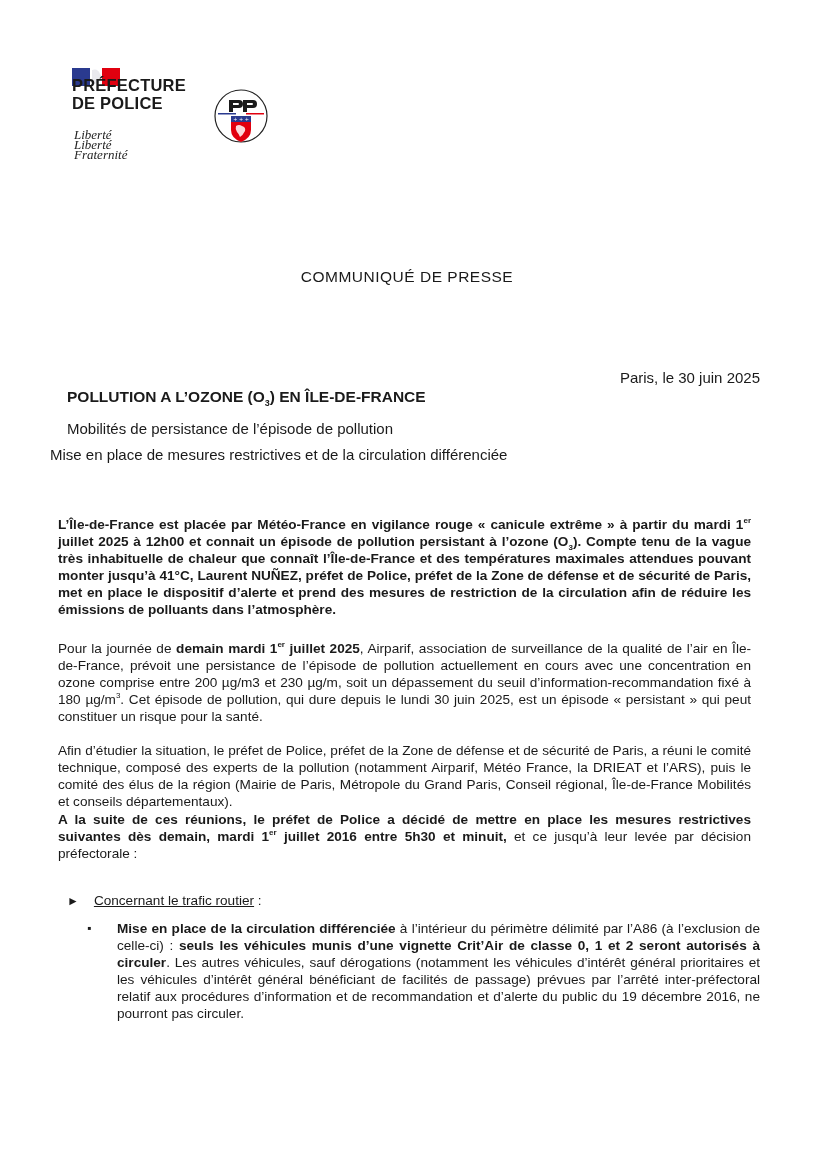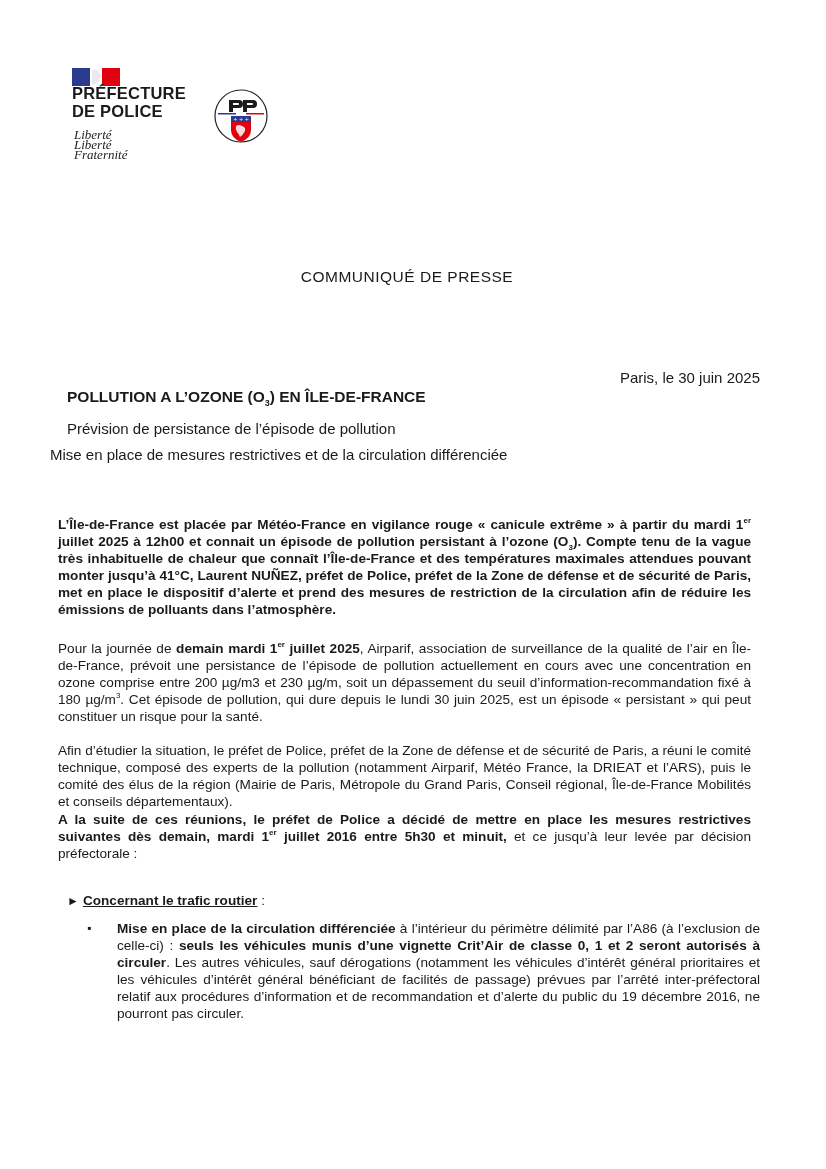--- a/index.html
+++ b/index.html
@@ -6,21 +6,21 @@
   body {
     width: 826px; height: 1169px; position: relative; overflow: hidden;
     font-family: "Liberation Sans", sans-serif; color: #1a1a1a;
   }
   .logo-block { position: absolute; left: 72px; top: 68px; }
   .flag { position: absolute; left: 0; top: 0; width: 48px; height: 18px; }
   .flag .blue { position: absolute; left: 0; top: 0; width: 18px; height: 18px; background: #2a3a8f; }
   .flag .white { position: absolute; left: 18px; top: 0; width: 12px; height: 18px; background: #ffffff; }
   .flag .red { position: absolute; left: 30px; top: 0; width: 18px; height: 18px; background: #e1000f; }
   .org-name {
-    position: absolute; left: 0; top: 16px; font-weight: bold; font-size: 16.5px;
+    position: absolute; left: 0; top: 8px; font-weight: bold; font-size: 16.5px;
     line-height: 18px; color: #1a1a1a; white-space: nowrap; letter-spacing: 0.2px;
   }
   .motto {
     position: absolute; left: 2px; top: 62px; font-family: "Liberation Serif", serif;
     font-style: italic; font-size: 13px; line-height: 10px; color: #222;
   }
   .pp-emblem { position: absolute; left: 214px; top: 86px; width: 54px; height: 60px; }
 
   .press-title {
     position: absolute; left: 0; width: 814px; top: 268px; text-align: center;
@@ -38,21 +38,21 @@
   .para sup { font-size: 8px; line-height: 0; }
   .para sub { font-size: 8px; line-height: 0; }
   .p-intro { top: 516px; font-weight: bold; }
   .p1 { top: 640px; }
   .p2 { top: 742px; }
   .p3 { top: 811px; }
   .section-head {
     position: absolute; left: 67px; top: 893px; font-size: 13.6px; white-space: nowrap;
   }
   .section-head .arrow { font-size: 12px; margin-right: 4px; }
-  .section-head u { font-weight: bold; }
+  .section-head u { font-weight: normal; margin-left: 11px; }
   .bullet-item {
     position: absolute; left: 117px; top: 920px; width: 643px; font-size: 13.6px;
     line-height: 17px; text-align: justify;
   }
   .bullet-mark { position: absolute; left: 87px; top: 921px; font-size: 12px; }
 </style>
 </head>
 <body>
 
 <div class="logo-block">
@@ -85,21 +85,21 @@
   <rect x="17" y="30" width="20" height="6" fill="#2a3a8f"></rect>
   <text x="27" y="35" font-size="5" fill="#fff" text-anchor="middle" font-family="DejaVu Sans, sans-serif">+ + +</text>
   <path d="M17 36 h20 v8 q0 8 -10 12 q-10 -4 -10 -12 z" fill="#e1000f"></path>
   <path d="M22 40 q3 -2 6 0 q4 1 3 5 q-2 4 -5 6 q-1 -3 -3 -5 q-2 -3 -1 -6 z" fill="#ffffff" opacity="0.85"></path>
 </svg>
 
 <div class="press-title">COMMUNIQUÉ DE PRESSE</div>
 <div class="date">Paris, le 30 juin 2025</div>
 
 <div class="headline"><span>POLLUTION A L’OZONE (O</span><sub style="font-size:9px">3</sub><span>) EN ÎLE-DE-FRANCE</span></div>
-<div class="sub1">Prévision de persistance de l’épisode de pollution</div>
+<div class="sub1">Mobilités de persistance de l’épisode de pollution</div>
 <div class="sub2">Mise en place de mesures restrictives et de la circulation différenciée</div>
 
 <div class="para p-intro"><span>L’Île-de-France est placée par Météo-France en vigilance rouge « canicule extrême » à partir du mardi 1</span><sup>er</sup><span> juillet 2025 à 12h00 et connait un épisode de pollution persistant à l’ozone (O</span><sub>3</sub><span>). Compte tenu de la vague très inhabituelle de chaleur que connaît l’Île-de-France et des températures maximales attendues pouvant monter jusqu’à 41°C, Laurent NUÑEZ, préfet de Police, préfet de la Zone de défense et de sécurité de Paris, met en place le dispositif d’alerte et prend des mesures de restriction de la circulation afin de réduire les émissions de polluants dans l’atmosphère.</span></div>
 
 <div class="para p1"><span>Pour la journée de </span><b><span>demain mardi 1</span><sup>er</sup><span> juillet 2025</span></b><span>, Airparif, association de surveillance de la qualité de l’air en Île-de-France, prévoit une persistance de l’épisode de pollution actuellement en cours avec une concentration en ozone comprise entre 200 µg/m3 et 230 µg/m, soit un dépassement du seuil d’information-recommandation fixé à 180 µg/m</span><sup>3</sup><span>. Cet épisode de pollution, qui dure depuis le lundi 30 juin 2025, est un épisode « persistant » qui peut constituer un risque pour la santé.</span></div>
 
 <div class="para p2">Afin d’étudier la situation, le préfet de Police, préfet de la Zone de défense et de sécurité de Paris, a réuni le comité technique, composé des experts de la pollution (notamment Airparif, Météo France, la DRIEAT et l’ARS), puis le comité des élus de la région (Mairie de Paris, Métropole du Grand Paris, Conseil régional, Île-de-France Mobilités et conseils départementaux).</div>
 
 <div class="para p3"><b><span>A la suite de ces réunions, le préfet de Police a décidé de mettre en place les mesures restrictives suivantes dès demain, mardi 1</span><sup>er</sup><span> juillet 2016 entre 5h30 et minuit,</span></b><span> et ce jusqu’à leur levée par décision préfectorale :</span></div>
 

